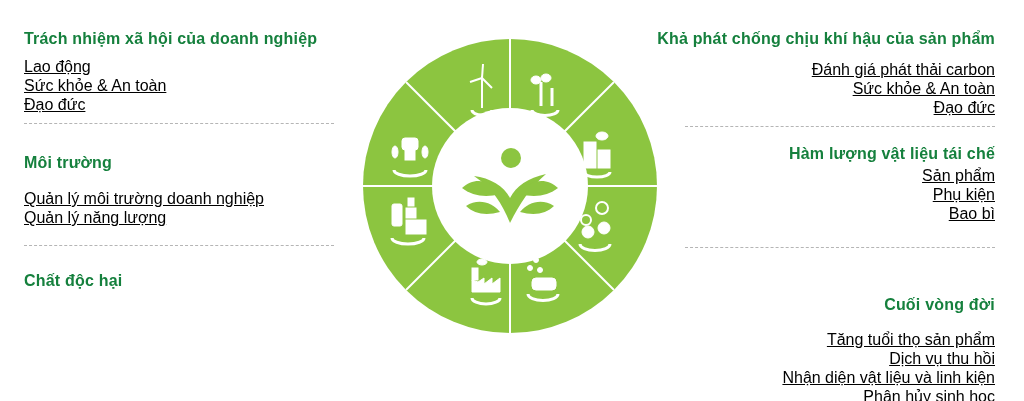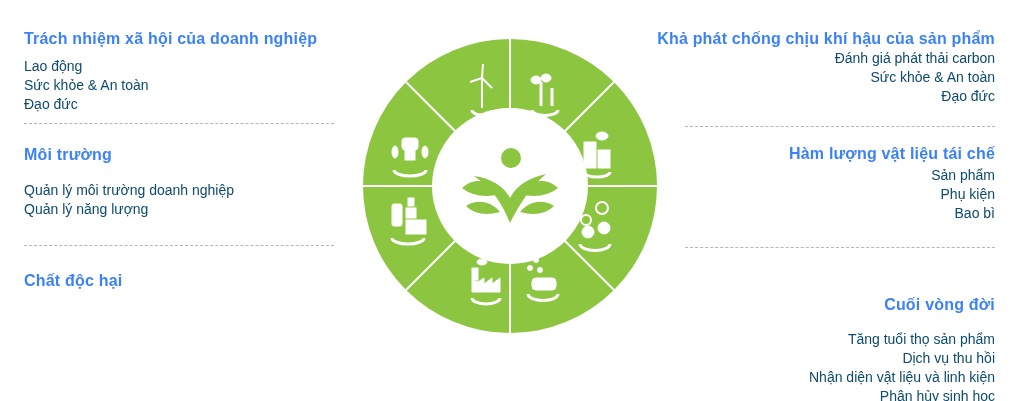--- a/index.html
+++ b/index.html
@@ -1,55 +1,55 @@
 <!DOCTYPE html>
 <html><head>
 <meta charset="utf-8">
 <style>
   html, body { margin:0; padding:0; background:#ffffff; }
   body { width:1024px; height:401px; position:relative; overflow:hidden;
          font-family:"Liberation Sans", "DejaVu Sans", sans-serif; }
   .sec { position:absolute; }
   .left { left:24px; width:320px; text-align:left; }
   .right { right:29px; width:420px; text-align:right; }
-  .title { color:#3b82f6; font-size:16px; line-height:20px; letter-spacing:0.2px; margin:0; white-space:nowrap; }
-  .items { margin:0; padding:0; list-style:none; font-size:14px; line-height:19px; color:#0c4a6e; }
+  .title { color:#15803d; font-size:16px; line-height:20px; letter-spacing:0.2px; margin:0; white-space:nowrap; }
+  .items { margin:0; padding:0; list-style:none; font-size:16px; line-height:19px; color:#000000;text-decoration:underline; }
   .items li { white-space:nowrap; }
   .dash { position:absolute; height:0; border-top:1.5px dashed #b5b5b5; }
   #wheel { position:absolute; left:362px; top:38px; width:296px; height:296px; }
 </style>
 </head>
 <body>
 
 <div class="sec left" style="top:29px;">
   <h3 class="title">Trách nhiệm xã hội của doanh nghiệp</h3>
   <ul class="items" style="margin-top:8px;">
     <li>Lao động</li>
     <li>Sức khỏe &amp; An toàn</li>
     <li>Đạo đức</li>
   </ul>
 </div>
 <div class="dash" style="left:24px; width:310px; top:123px;"></div>
 
-<div class="sec left" style="top:145px;">
+<div class="sec left" style="top:153px;">
   <h3 class="title">Môi trường</h3>
   <ul class="items" style="margin-top:16px;">
     <li>Quản lý môi trường doanh nghiệp</li>
     <li>Quản lý năng lượng</li>
   </ul>
 </div>
 <div class="dash" style="left:24px; width:310px; top:245px;"></div>
 
 <div class="sec left" style="top:271px;">
   <h3 class="title">Chất độc hại</h3>
 </div>
 
 <div class="sec right" style="top:29px;">
   <h3 class="title">Khả phát chống chịu khí hậu của sản phẩm</h3>
-  <ul class="items" style="margin-top:0;">
+  <ul class="items" style="margin-top:11px;">
     <li>Đánh giá phát thải carbon</li>
     <li>Sức khỏe &amp; An toàn</li>
     <li>Đạo đức</li>
   </ul>
 </div>
 <div class="dash" style="left:685px; width:310px; top:126px;"></div>
 
 <div class="sec right" style="top:144px;">
   <h3 class="title">Hàm lượng vật liệu tái chế</h3>
   <ul class="items" style="margin-top:2px;">

